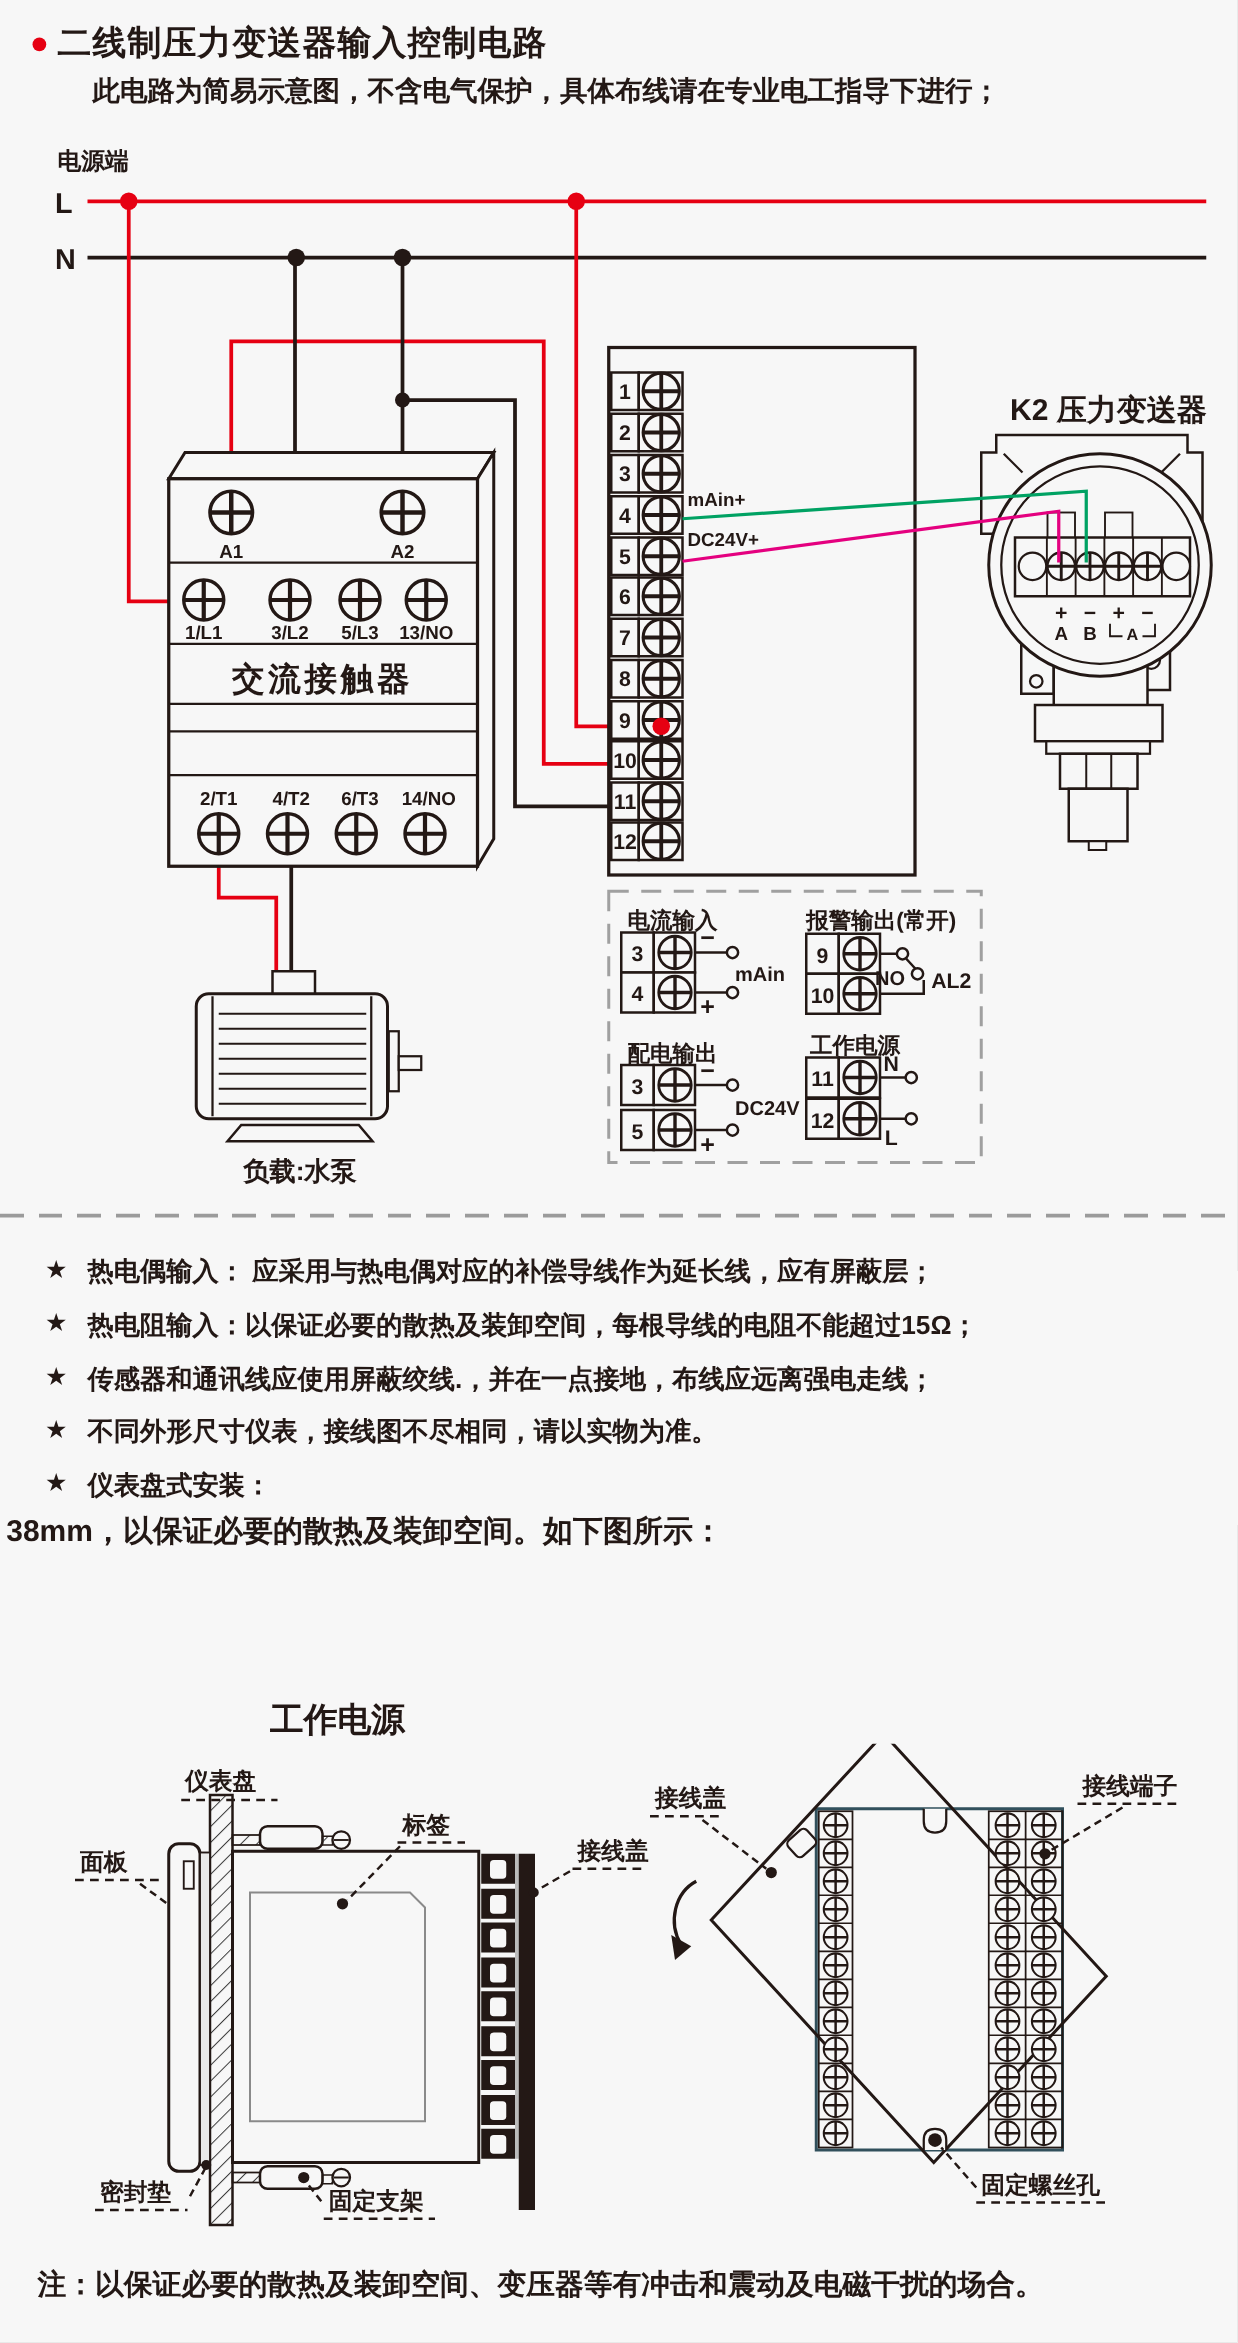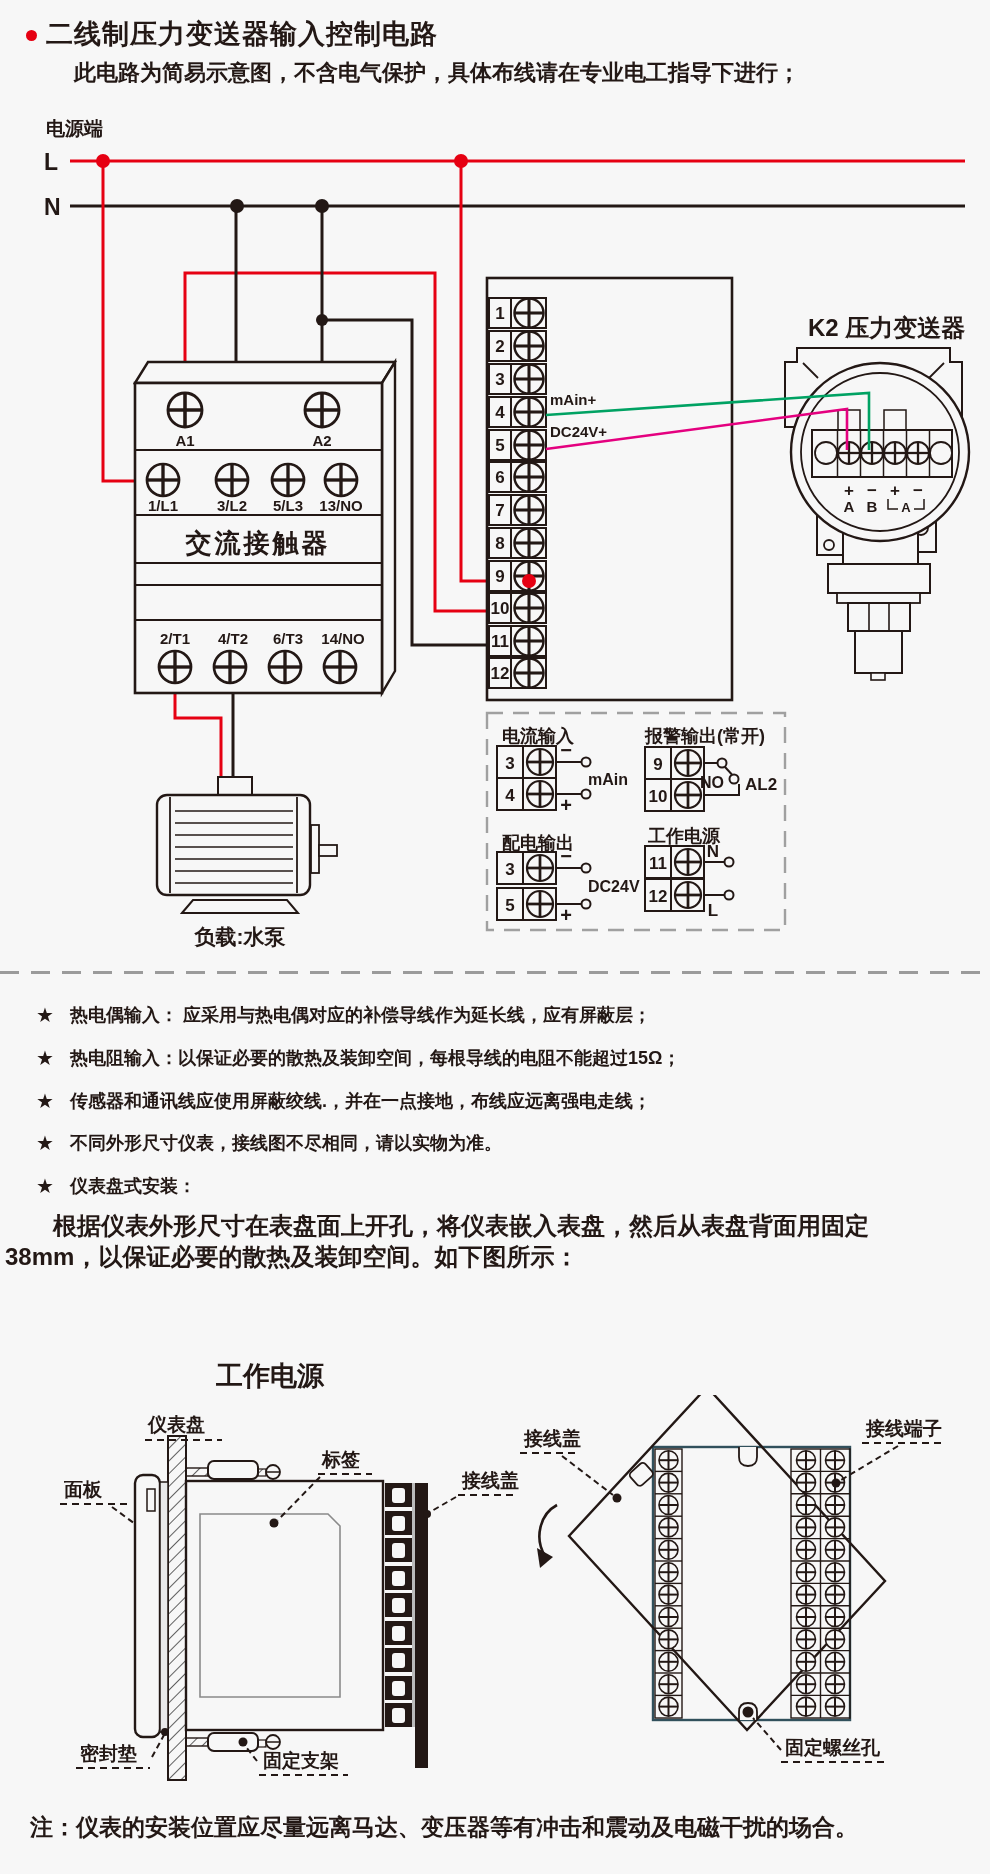--- a/index.html
+++ b/index.html
@@ -5,21 +5,21 @@
   html,body{margin:0;padding:0;background:#ddd;}
   .page{position:relative;width:990px;height:1874px;background:#f7f7f7;overflow:hidden;
         font-family:"Liberation Sans",sans-serif;color:#231815;}
   .abs{position:absolute;}
   .b{font-weight:bold;}
   svg text{font-family:"Liberation Sans",sans-serif;fill:#231815;}
   svg .bt{font-weight:bold;}
   .dash-sep{height:3px;background:repeating-linear-gradient(90deg,#9b9b9b 0 19px,transparent 19px 31px);}
   .bullet-row{position:absolute;left:36px;display:flex;align-items:flex-start;}
   .bullet-row .star{font-size:20px;width:24px;flex:0 0 24px;}
-  .bullet-row .txt{font-size:18px;font-weight:bold;margin-left:10px;white-space:nowrap;}
+  .bullet-row .txt{font-size:21px;font-weight:bold;margin-left:10px;white-space:nowrap;}
   .para-line{font-size:24px;font-weight:bold;line-height:31px;white-space:nowrap;}
   .fig-title{position:absolute;font-family:"Liberation Serif",serif;font-weight:bold;
              font-size:27px;text-align:center;width:240px;}
 </style>
 </head>
 <body>
 
 <div class="page">
 
   <div class="abs" style="left:26px;top:30px;width:11px;height:11px;border-radius:50%;background:#e60012;"></div>
@@ -330,21 +330,20 @@
   <div class="bullet-row" style="top:1131px;">
     <span class="star">★</span>
     <span class="txt">不同外形尺寸仪表，接线图不尽相同，请以实物为准。</span>
   </div>
   <div class="bullet-row" style="top:1174px;">
     <span class="star">★</span>
     <span class="txt">仪表盘式安装：</span>
   </div>
 
   <div class="abs" style="left:5px;top:1210px;width:982px;">
-    <div class="para-line" style="padding-left:48px;">根据仪表外形尺寸在表盘面上开孔，将仪表嵌入表盘，然后从表盘背面用固定</div>
     <div class="para-line">38mm，以保证必要的散热及装卸空间。如下图所示：</div>
   </div>
 
   <div class="fig-title" style="left:150px;top:1358px;">工作电源</div>
 
   <svg class="abs" style="left:0;top:1395px;" width="990" height="400" viewBox="0 1395 990 400">
     <defs>
       <g id="tbk">
         <rect x="0" y="0" width="27" height="24" fill="#231815"></rect>
         <rect x="7" y="5" width="13" height="15" rx="3" fill="#f7f7f7"></rect>
@@ -506,15 +505,15 @@
       <line x1="862" y1="1443" x2="944" y2="1443" stroke="#231815" stroke-width="2" stroke-dasharray="7,5"></line>
       <line x1="898" y1="1446" x2="841" y2="1480" stroke="#231815" stroke-width="2" stroke-dasharray="6,4"></line>
       <circle cx="836" cy="1483" r="4.5" fill="#231815"></circle>
 
       <text x="785" y="1754" font-size="19" class="bt">固定螺丝孔</text>
       <line x1="781" y1="1762" x2="886" y2="1762" stroke="#231815" stroke-width="2" stroke-dasharray="7,5"></line>
       <line x1="781" y1="1750" x2="753" y2="1718" stroke="#231815" stroke-width="2" stroke-dasharray="6,4"></line>
     </g>
   </svg>
 
-  <div class="abs b" style="left:30px;top:1812px;font-size:23px;white-space:nowrap;">注：仪表的安装位置应尽量远离马达、变压器等有冲击和震动及电磁干扰的场合。</div>
+  <div class="abs b" style="left:30px;top:1812px;font-size:23px;white-space:nowrap;">注：以保证必要的散热及装卸空间、变压器等有冲击和震动及电磁干扰的场合。</div>
 
 </div>
 
 </body></html>

